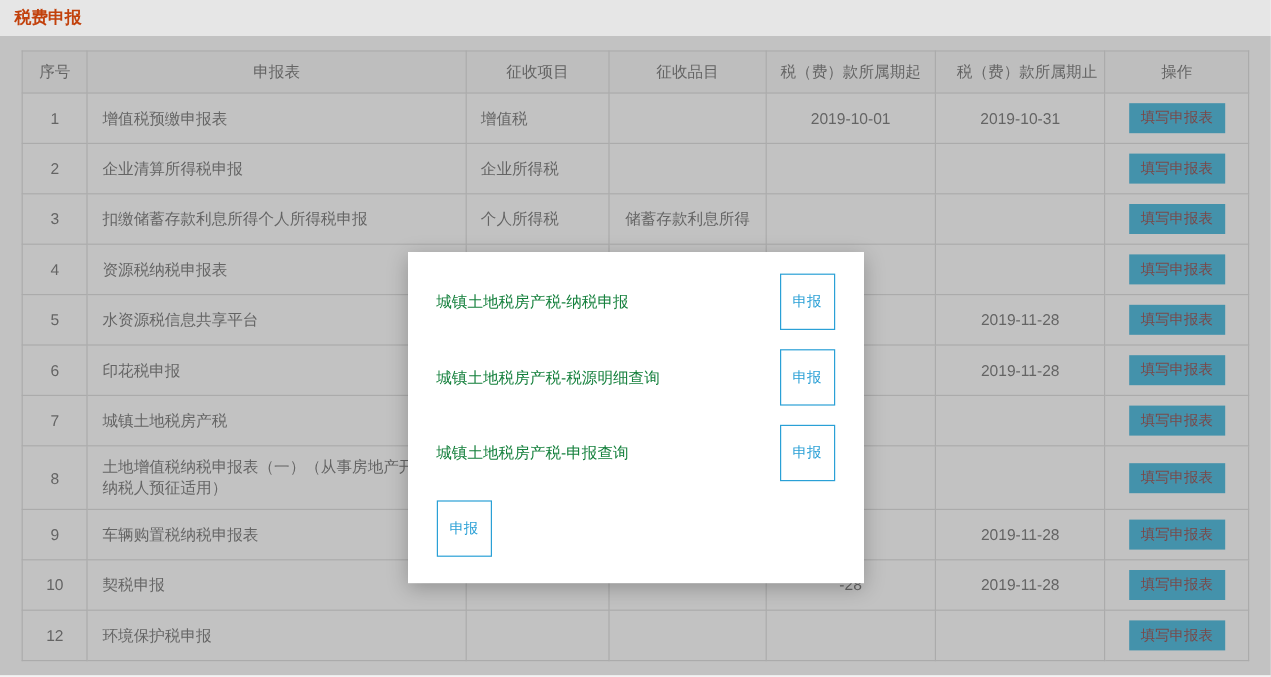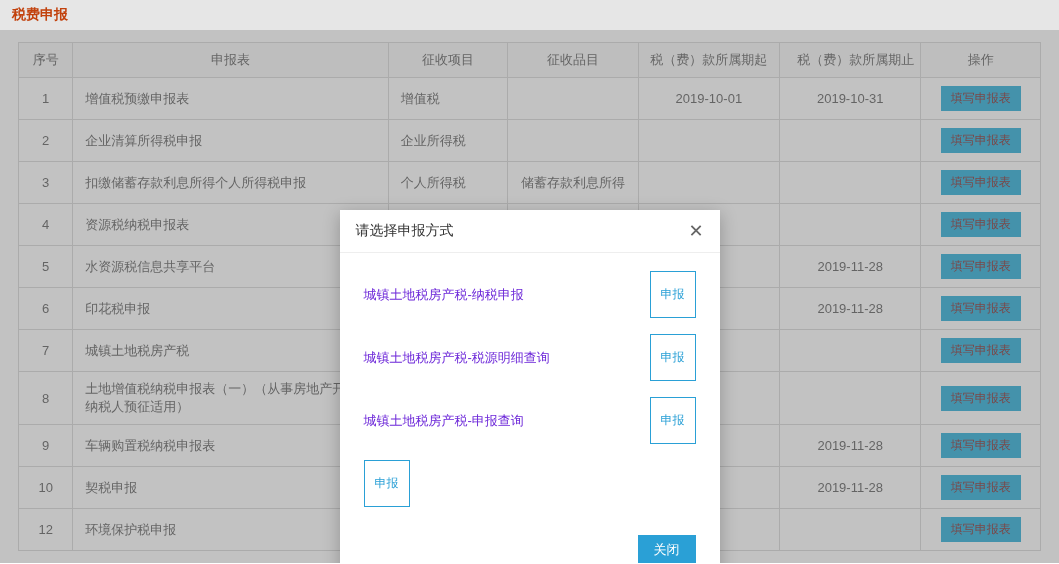--- a/index.html
+++ b/index.html
@@ -18,21 +18,21 @@
   .col-d2 { width: 130px; text-align: right; }
   .col-op { width: 110px; }
   .btn-fill { display: inline-block; background: #1aa8d6; color: #7f1d1d; padding: 4px 10px; font-size: 12px; cursor: pointer; border: none; }
   .overlay { position: absolute; inset: 0; background: rgba(120,120,120,0.45); display: flex; align-items: flex-start; justify-content: center; padding-top: 180px; }
   .modal { background: #fff; width: 380px; box-shadow: 0 4px 16px rgba(0,0,0,0.25); }
   .modal-header { display: flex; justify-content: space-between; align-items: center; padding: 12px 16px; border-bottom: 1px solid #eee; }
   .modal-title { font-size: 14px; color: #333; }
   .modal-close { font-size: 18px; color: #666; cursor: pointer; background: none; border: none; line-height: 1; }
   .modal-body { padding: 18px 24px 6px 24px; }
   .modal-row { display: flex; justify-content: space-between; align-items: center; margin-bottom: 16px; }
-  .modal-row-label { color: #6d28d9; font-size: 13px; }
+  .modal-row-label { color: #15803d; font-size: 13px; }
   .btn-apply { border: 1px solid #2aa0d6; color: #2aa0d6; background: #fff; padding: 14px 10px; font-size: 12px; cursor: pointer; }
   .modal-footer { display: flex; justify-content: flex-end; padding: 6px 24px 18px; }
   .btn-close { background: #2aa0d6; color: #fff; border: none; padding: 6px 16px; font-size: 13px; cursor: pointer; }
 </style>
 </head>
 <body>
 
 <div class="page-title">税费申报</div>
 
 <div class="content">
@@ -146,39 +146,32 @@
           <td></td>
           <td></td>
           <td></td>
           <td><button class="btn-fill">填写申报表</button></td>
         </tr>
       </tbody>
   </table>
 
   <div class="overlay">
     <div class="modal">
-      <div class="modal-header">
-        <span class="modal-title">请选择申报方式</span>
-        <button class="modal-close">✕</button>
-      </div>
       <div class="modal-body" id="modal-body">
           <div class="modal-row">
             <span class="modal-row-label">城镇土地税房产税-纳税申报</span>
             <button class="btn-apply">申报</button>
           </div>
           <div class="modal-row">
             <span class="modal-row-label">城镇土地税房产税-税源明细查询</span>
             <button class="btn-apply">申报</button>
           </div>
           <div class="modal-row">
             <span class="modal-row-label">城镇土地税房产税-申报查询</span>
             <button class="btn-apply">申报</button>
           </div>
           <div class="modal-row">
             <button class="btn-apply">申报</button>
           </div>
         </div>
-      <div class="modal-footer">
-        <button class="btn-close">关闭</button>
-      </div>
     </div>
   </div>
 </div>
 
 </body></html>

